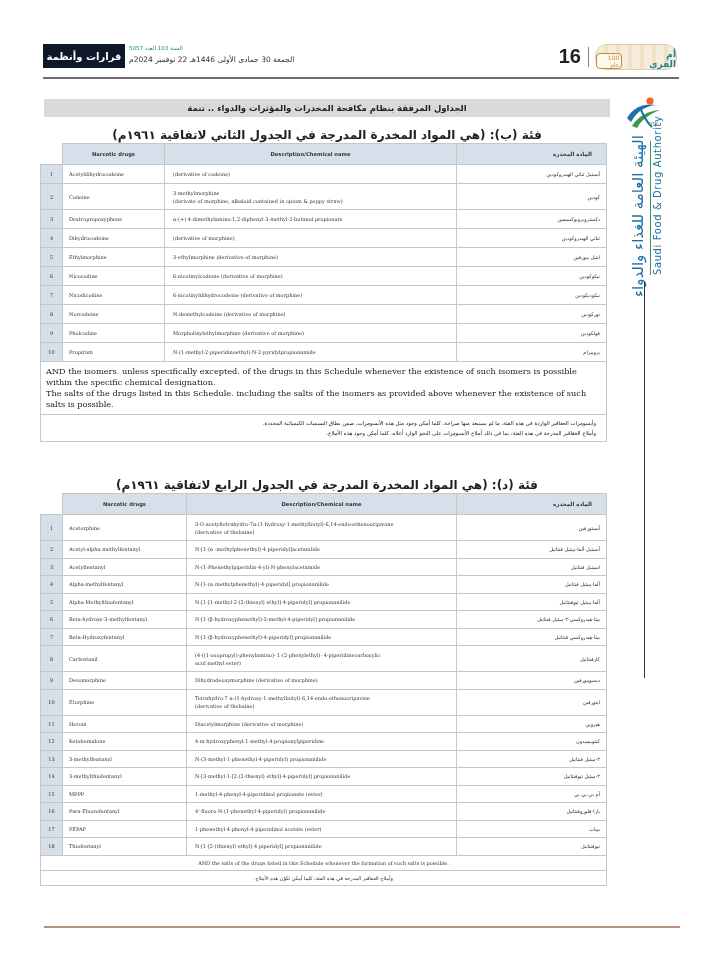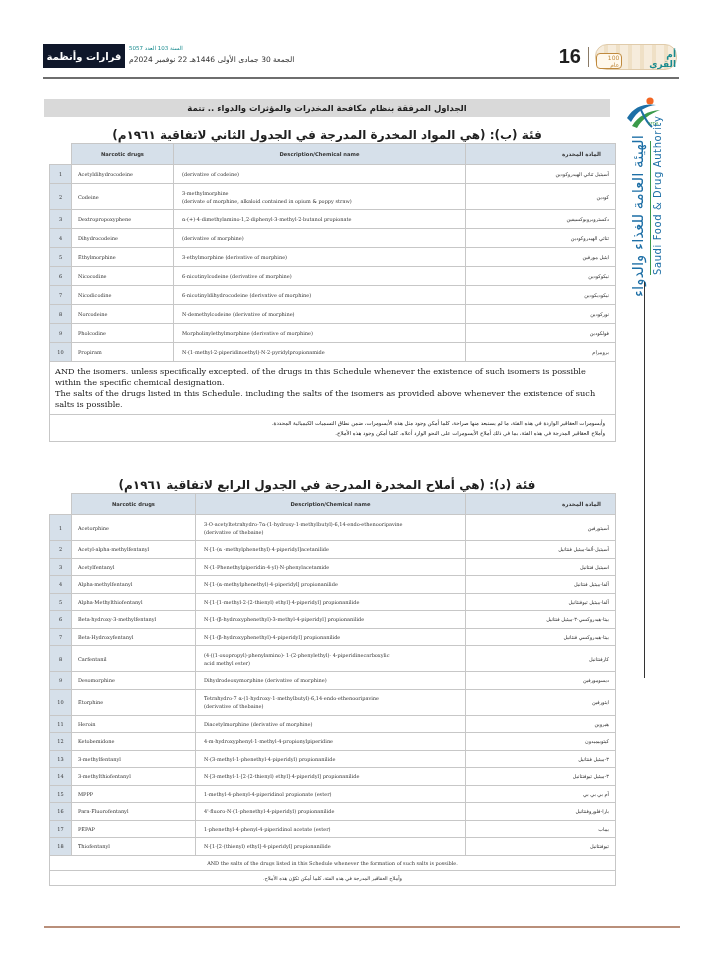--- a/index.html
+++ b/index.html
@@ -32,21 +32,21 @@
   .side-line { position: absolute; left: 644px; top: 282px; width: 1px; height: 396px; background: #333; }
 
   
   .sec-title { position: absolute; left: 44px; top: 99px; width: 566px; height: 18px; background: #d9d9d9;
     font-family: "DejaVu Sans", sans-serif; font-size: 8.5px; font-weight: bold; color: #1f1f1f; text-align: center; line-height: 18px; direction: rtl; }
 
   .cat-title { position: absolute; left: 44px; width: 566px; text-align: center; direction: rtl;
     font-family: "DejaVu Sans", sans-serif; font-size: 12px; font-weight: bold; color: #1f1f1f; }
 
   
-  table.drugs { position: absolute; left: 49px; width: 566px; border-collapse: collapse; table-layout: fixed; }
+  table.drugs { position: absolute; left: 40px; width: 566px; border-collapse: collapse; table-layout: fixed; }
   table.drugs td, table.drugs th { border: 1px solid #c7c7c7; font-size: 5px; line-height: 8px; vertical-align: middle; }
   table.drugs th { background: #d6e0ea; font-family: "DejaVu Sans", sans-serif; font-weight: bold; color: #333; font-size: 5.2px; height: 21px; }
   table.drugs th.blank { background: #fff; border-top: none; border-left: none; }
   table.drugs th.ar { text-align: right; padding-right: 14px; direction: rtl; font-size: 5.5px; }
   td.num { background: #d6e0ea; text-align: center; font-family: "DejaVu Serif", serif; color: #333; }
   td.en { padding-left: 6px; font-family: "DejaVu Serif", serif; color: #333; }
   td.desc { padding-left: 8px; font-family: "DejaVu Serif", serif; color: #333; }
   td.ar { text-align: right; padding-right: 6px; direction: rtl; font-family: "DejaVu Sans", sans-serif; color: #333; font-size: 5.2px; }
   td.note-en { font-family: "DejaVu Serif", serif; font-size: 8.2px !important; line-height: 11px !important; padding: 4px 5px; color: #222; text-align: left; }
   td.note-ar { font-family: "DejaVu Sans", sans-serif; font-size: 5.4px !important; line-height: 10px !important; padding: 3px 10px; text-align: right; direction: rtl; color: #222; }
@@ -199,21 +199,21 @@
     </tr>
     <tr>
       <td colspan="4" class="note-ar">
         <div>وأيسومرات العقاقير الواردة في هذه الفئة، ما لم يستبعد منها صراحة، كلما أمكن وجود مثل هذه الأيسومرات، ضمن نطاق التسميات الكيميائية المحددة.</div>
         <div>وأملاح العقاقير المدرجة في هذه الفئة، بما في ذلك أملاح الأيسومرات على النحو الوارد أعلاه، كلما أمكن وجود هذه الأملاح.</div>
       </td>
     </tr>
   </tbody>
 </table>
 
-<div class="cat-title" style="top:478px">فئة (د): (هي أملاح المخدرة المدرجة في الجدول الرابع لاتفاقية ١٩٦١م)</div>
+<div class="cat-title" style="top:478px">فئة (د): (هي المواد المخدرة المدرجة في الجدول الرابع لاتفاقية ١٩٦١م)</div>
 
 <table class="drugs" id="t2">
   <colgroup>
       <col style="width:22px">
       <col style="width:124px">
       <col style="width:270px">
       <col style="width:150px">
     </colgroup>
   <thead>
     <tr>

